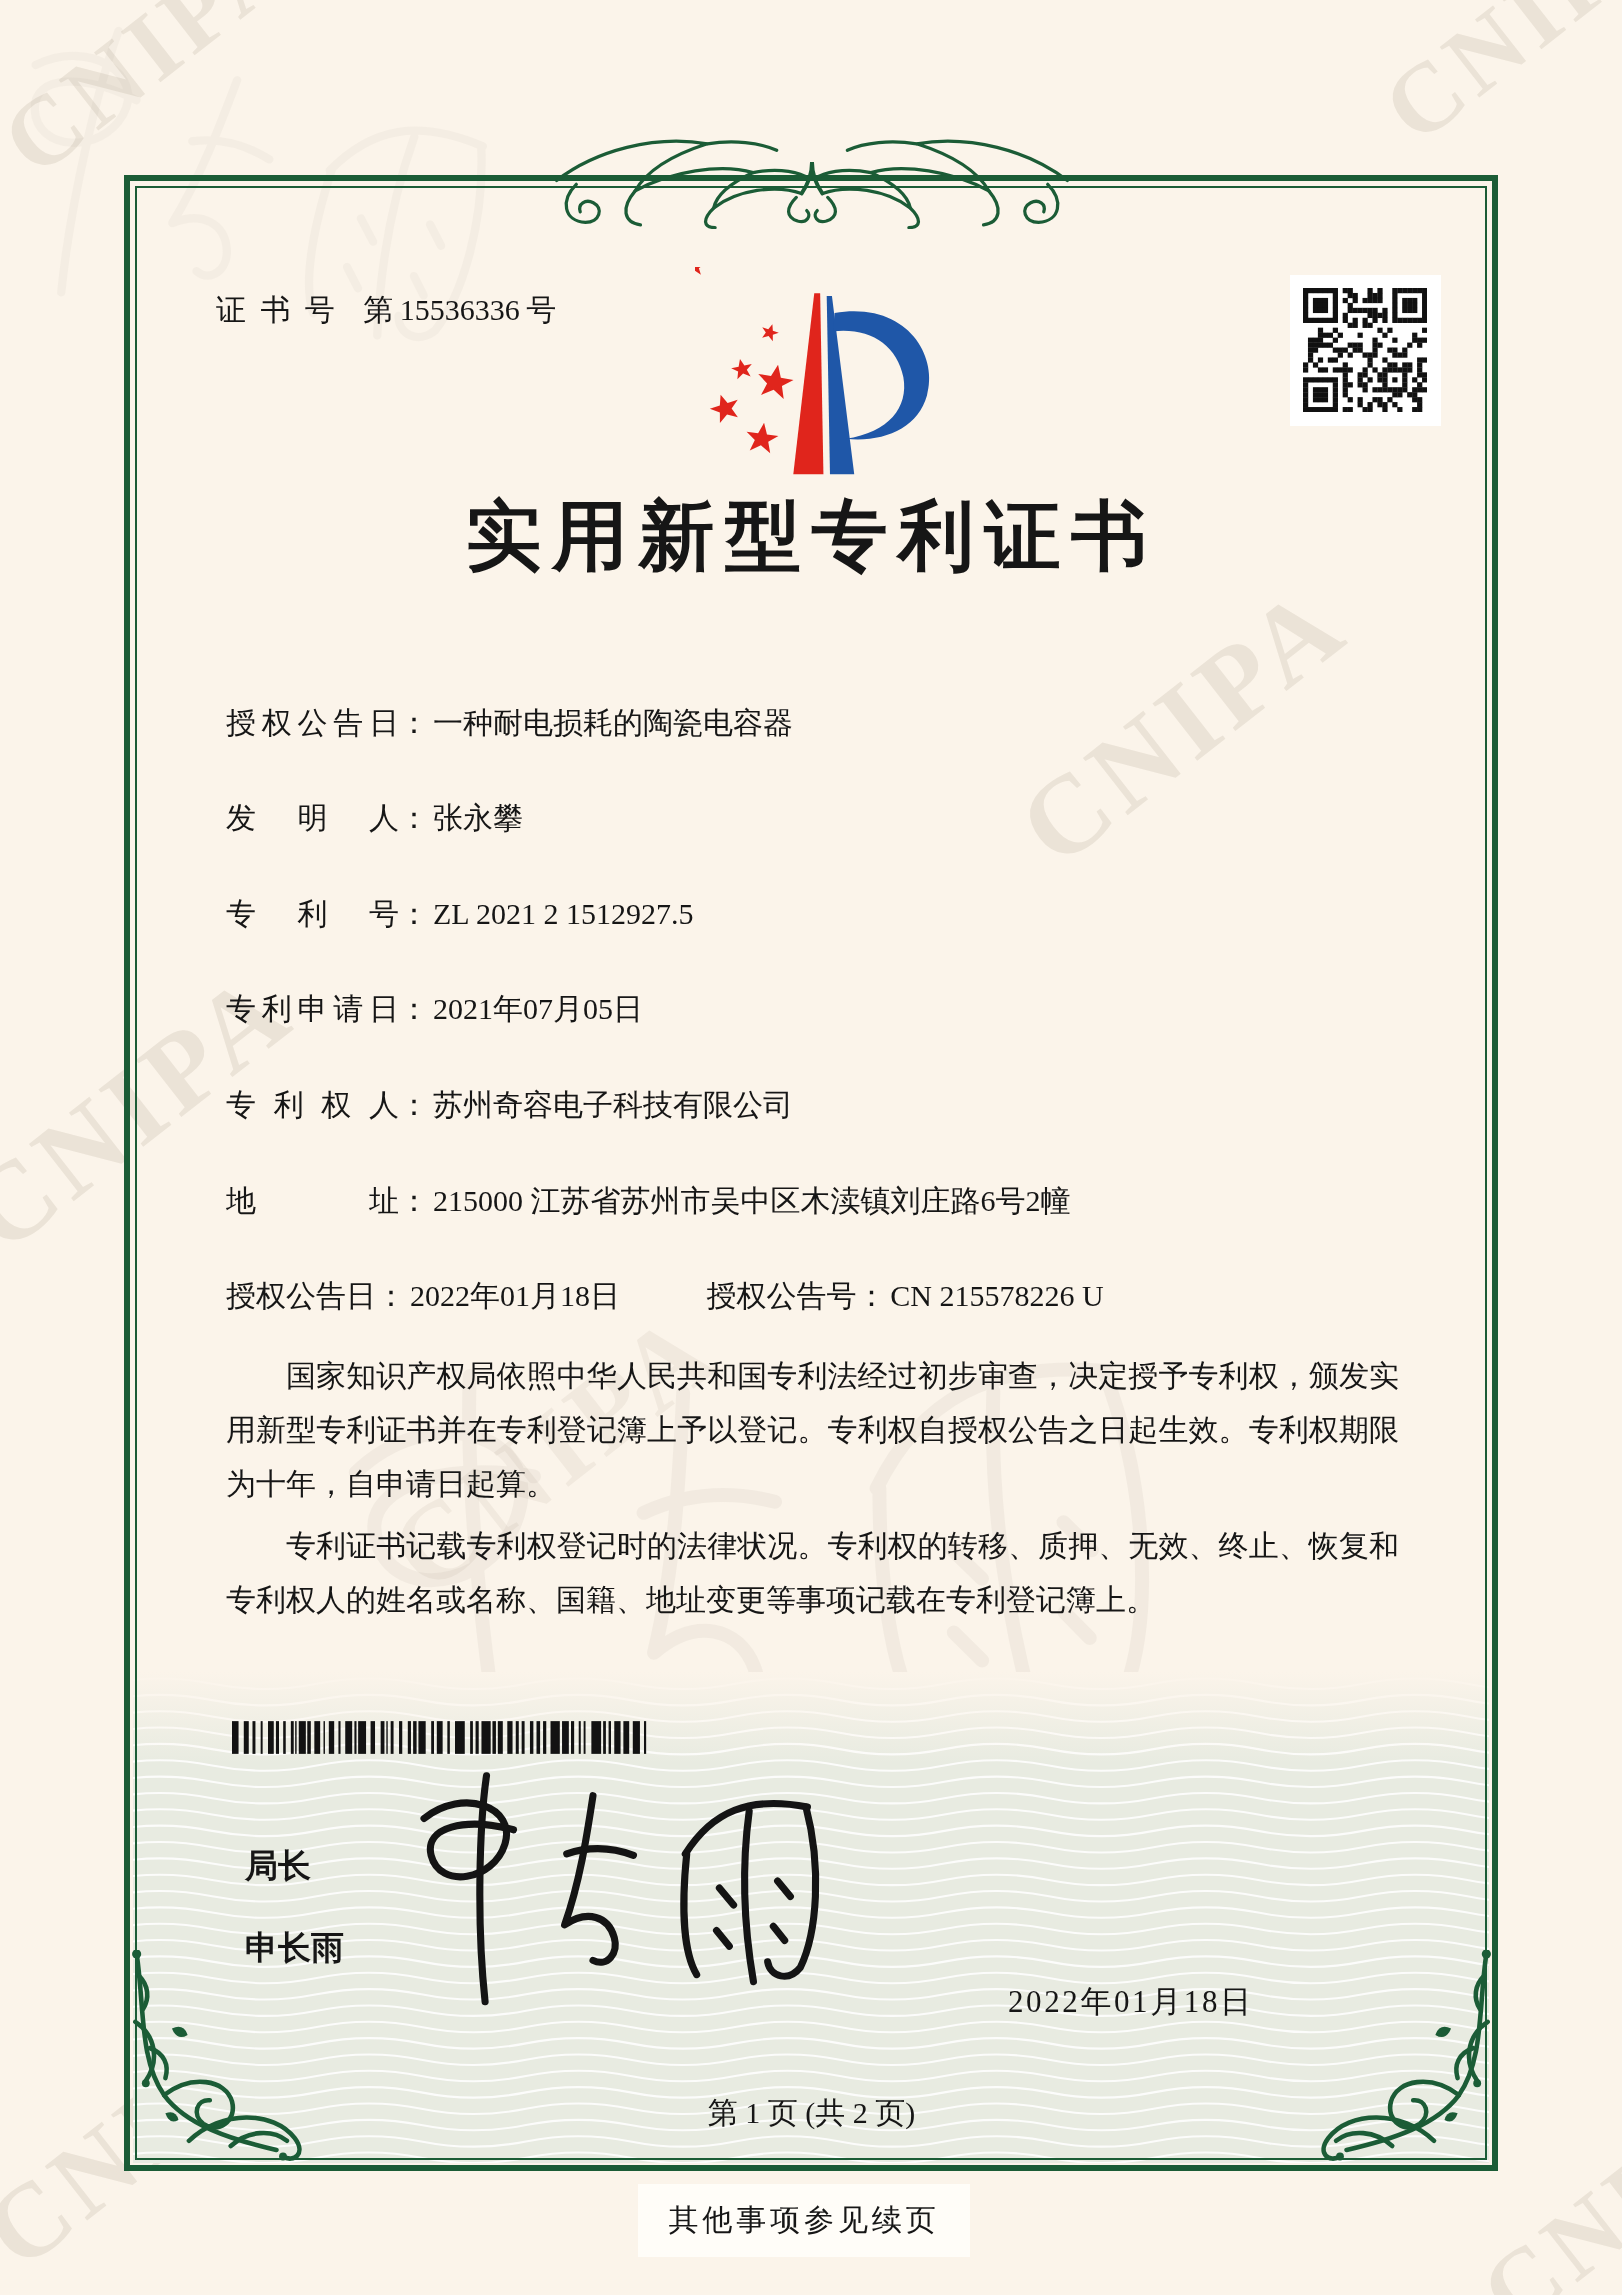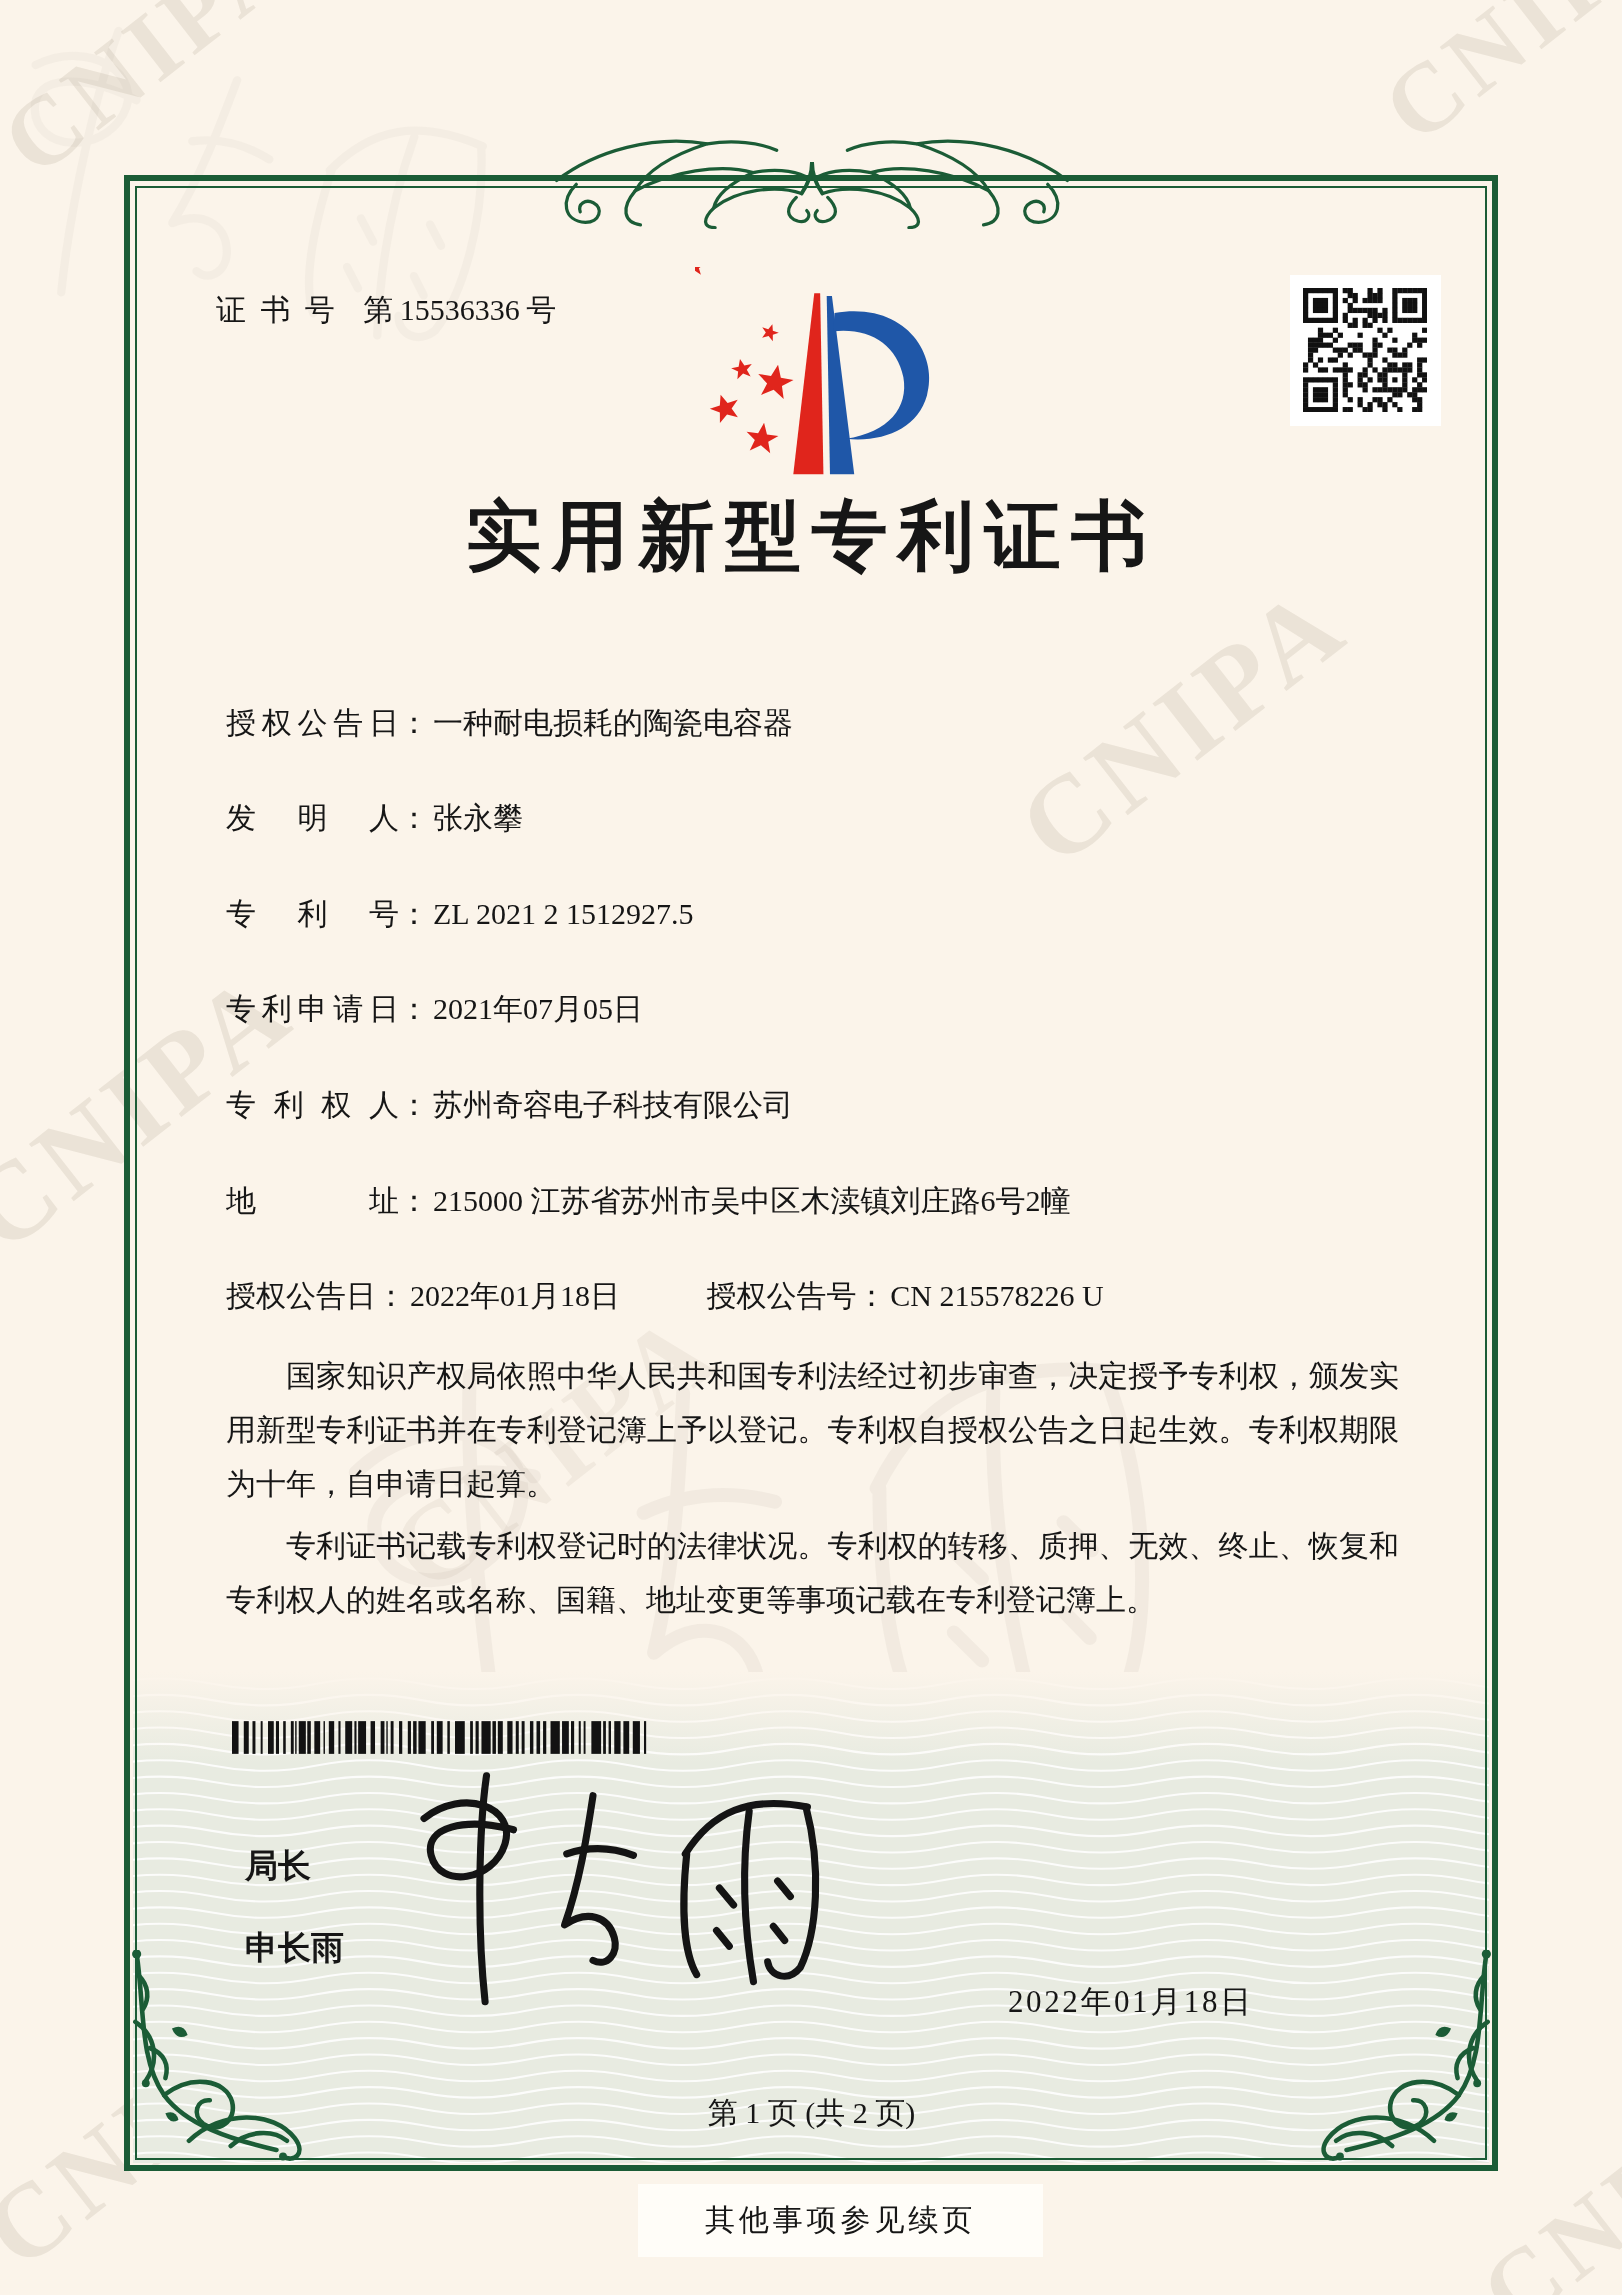--- a/index.html
+++ b/index.html
@@ -40,21 +40,21 @@
   .barcode{position:absolute;left:232px;top:1721px;width:415px;height:33px;z-index:4;}
   .signer{position:absolute;left:245px;font-size:33px;font-weight:bold;
       font-family:"Liberation Sans","DejaVu Sans",sans-serif;z-index:4;}
   .sig{position:absolute;left:380px;top:1767px;width:497px;height:242px;color:#141414;z-index:4;}
   .sig-ghost1{position:absolute;left:281px;top:1328px;width:982px;height:478px;color:#a79d90;
       opacity:.10;transform:rotate(-6deg);z-index:1;}
   .sig-ghost2{position:absolute;left:-39px;top:52px;width:589px;height:288px;color:#a79d90;
       opacity:.07;transform:rotate(12deg);z-index:1;}
   .issue-date{position:absolute;left:1008px;top:1981px;font-size:31px;letter-spacing:2.6px;z-index:4;}
   .page-info{position:absolute;left:0;top:2093px;width:100%;text-align:center;font-size:30px;z-index:4;}
-  .note-strip{position:absolute;left:638px;top:2184px;width:405px;height:73px;background:#fffdf8;
+  .note-strip{position:absolute;left:638px;top:2184px;width:332px;height:73px;background:#fffdf8;
       z-index:4;display:flex;align-items:center;justify-content:center;}
   .note-strip span{font-size:30px;letter-spacing:3.9px;}
   
   .orn-top{position:absolute;left:537px;top:124px;width:550px;height:105px;z-index:3;}
   .orn-corner{position:absolute;top:1950px;width:216px;height:213px;z-index:3;color:#1b5c36;}
   .orn-left{left:126px;}
   .orn-right{left:1281px;transform:scaleX(-1);}
 </style>
 </head>
 <body>

